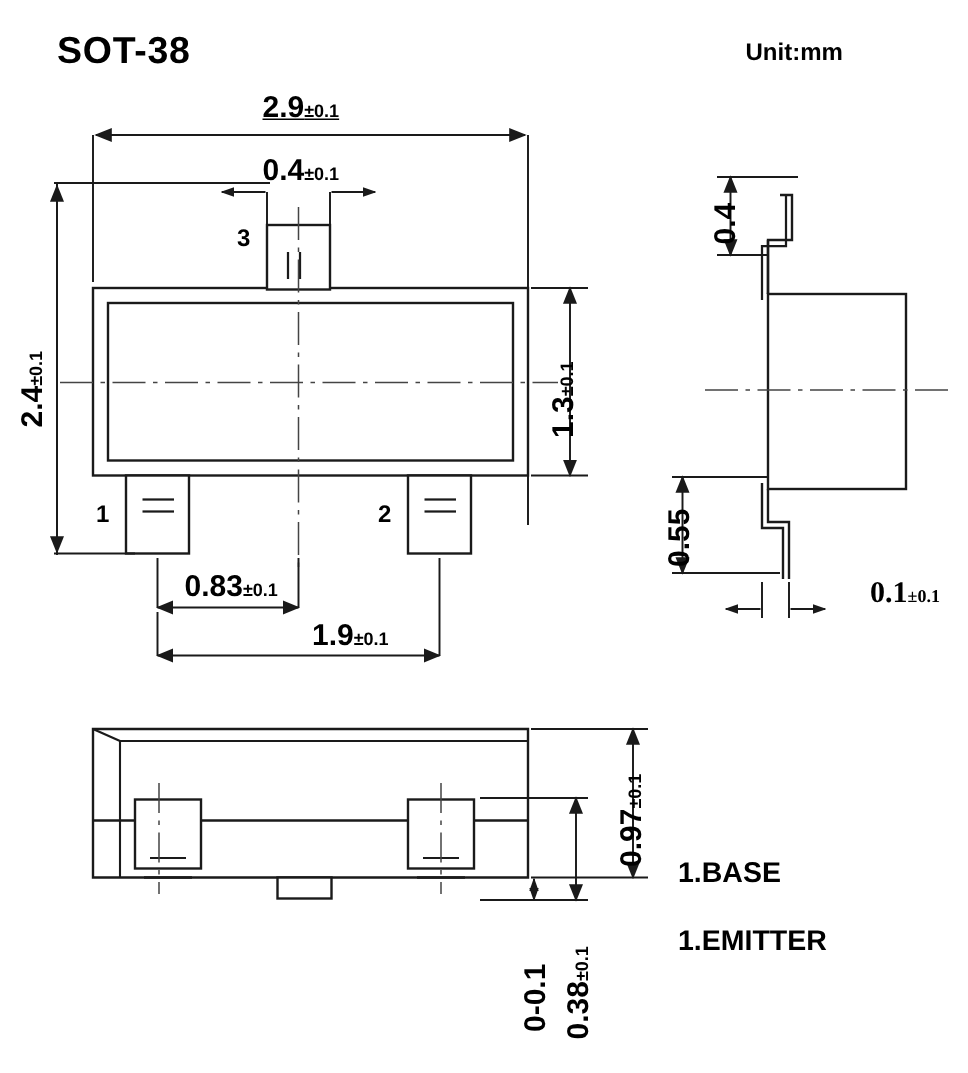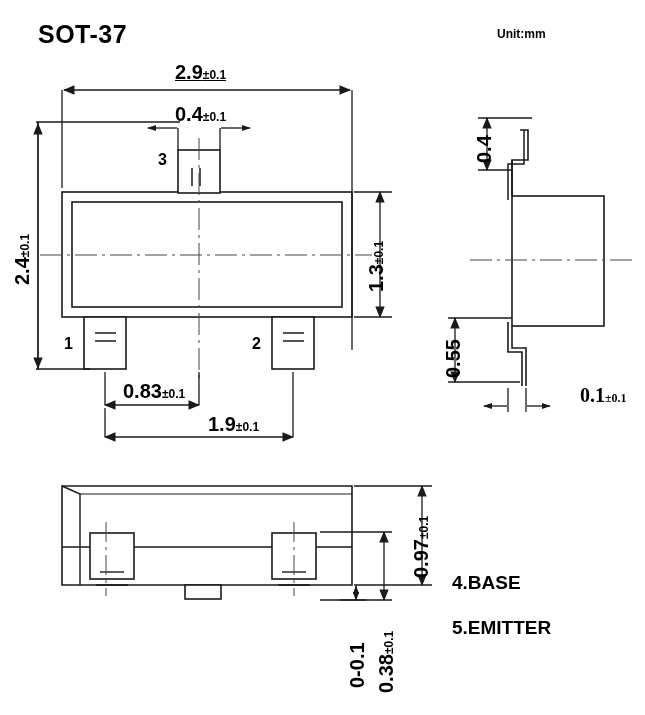--- a/index.html
+++ b/index.html
@@ -2,21 +2,21 @@
 <html><head>
 <meta charset="utf-8">
 <style>
   html,body{margin:0;padding:0;background:#ffffff;}
   body{width:645px;height:715px;position:relative;overflow:hidden;
        font-family:"Liberation Sans",sans-serif;color:#000;}
   .stage{position:absolute;left:0;top:0;width:645px;height:715px;}
   svg{position:absolute;left:0;top:0;}
   .lbl{position:absolute;white-space:nowrap;line-height:1;}
   .title{font-size:25px;font-weight:700;letter-spacing:.5px;}
-  .unit{font-size:12px;font-weight:700;}
+  .unit{font-size:16px;font-weight:700;}
   .dim{font-size:20px;font-weight:700;}
   .tol{font-size:12px;font-weight:700;}
   .pin{font-size:16px;font-weight:700;}
   .legend{font-size:19px;font-weight:700;}
   .rot{transform-origin:0 0;}
 </style>
 </head>
 <body>
 
 <div class="stage">
@@ -147,21 +147,21 @@
 
       <line x1="384" y1="532" x2="384" y2="600" marker-start="url(#ar)" marker-end="url(#ar)"></line>
       <line x1="320" y1="532" x2="392" y2="532"></line>
       <line x1="320" y1="600" x2="392" y2="600"></line>
 
       <line x1="356" y1="586" x2="356" y2="600" marker-start="url(#arS)" marker-end="url(#arS)"></line>
       <line x1="340" y1="600" x2="366" y2="600"></line>
     </g>
   </svg>
 
-  <div class="lbl title" style="left:38px;top:22px;">SOT-37</div>
+  <div class="lbl title" style="left:38px;top:22px;">SOT-38</div>
   <div class="lbl unit" style="left:497px;top:28px;">Unit:mm</div>
 
   <div class="lbl" style="left:175px;top:62px;text-decoration:underline;">
     <span class="dim">2.9</span><span class="tol">±0.1</span>
   </div>
   <div class="lbl" style="left:175px;top:104px;">
     <span class="dim">0.4</span><span class="tol">±0.1</span>
   </div>
   <div class="lbl rot" style="left:12px;top:285px;transform:rotate(-90deg);">
     <span class="dim">2.4</span><span class="tol">±0.1</span>
@@ -193,16 +193,16 @@
   <div class="lbl rot" style="left:411px;top:578px;transform:rotate(-90deg);">
     <span class="dim">0.97</span><span class="tol">±0.1</span>
   </div>
   <div class="lbl rot" style="left:347px;top:688px;transform:rotate(-90deg);">
     <span class="dim">0-0.1</span><span class="tol"></span>
   </div>
   <div class="lbl rot" style="left:376px;top:693px;transform:rotate(-90deg);">
     <span class="dim">0.38</span><span class="tol">±0.1</span>
   </div>
 
-  <div class="lbl legend" style="left:452px;top:573px;">4.BASE</div>
-  <div class="lbl legend" style="left:452px;top:618px;">5.EMITTER</div>
+  <div class="lbl legend" style="left:452px;top:573px;">1.BASE</div>
+  <div class="lbl legend" style="left:452px;top:618px;">1.EMITTER</div>
 
 </div>
 
 </body></html>

